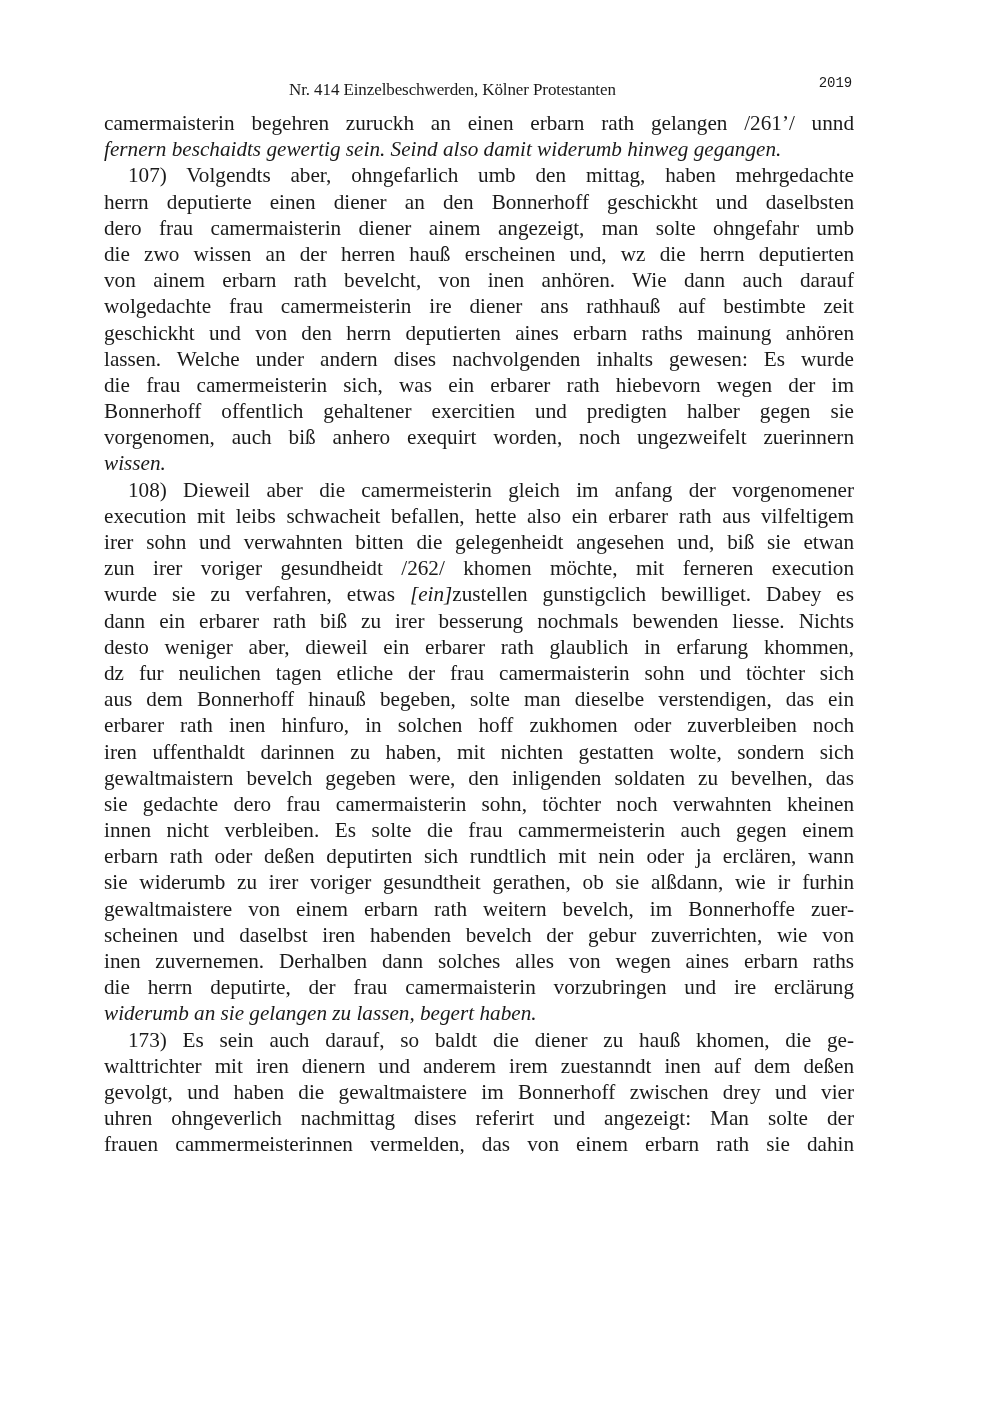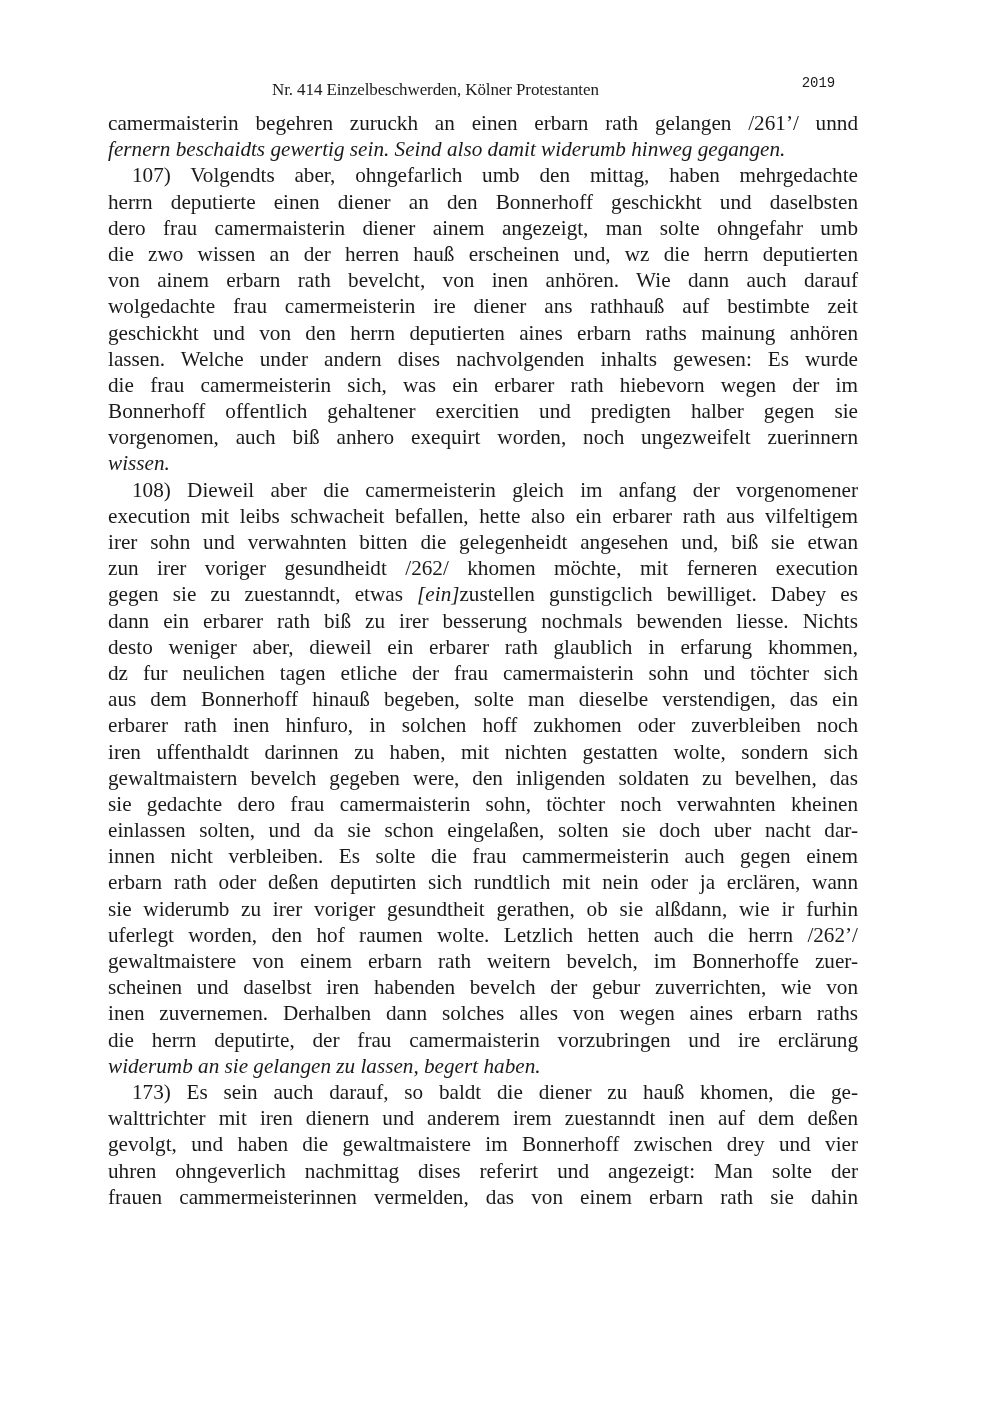--- a/index.html
+++ b/index.html
@@ -10,21 +10,21 @@
     body {
       width: 1004px;
       height: 1418px;
       position: relative;
       overflow: hidden;
       font-family: "Liberation Serif", "DejaVu Serif", serif;
       color: #1a1a1a;
     }
     .page {
       position: absolute;
-      left: 87px;
+      left: 104px;
       top: 78px;
       width: 750px;
     }
     .running-head {
       position: relative;
       height: 32px;
       font-size: 17px;
       letter-spacing: -0.1px;
     }
     .running-head .title {
@@ -45,21 +45,20 @@
       line-height: 26.2px;
     }
     .line {
       display: block;
       white-space: nowrap;
       text-align: justify;
       text-align-last: justify;
       width: 750px;
       height: 26.2px;
       overflow: visible;
-      margin-left: 21px;
     }
     .line.last {
       text-align-last: left;
       font-style: italic;
     }
     .line.indent {
       padding-left: 24px;
       width: 726px;
     }
     em {
@@ -96,34 +95,32 @@
       <span class="line">Bonnerhoff offentlich gehaltener exercitien und predigten halber gegen sie</span>
       <span class="line">vorgenomen, auch biß anhero exequirt worden, noch ungezweifelt zuerinnern</span>
       <span class="line last">wissen.</span>
     </div>
 
     <div>
       <span class="line indent">108) Dieweil aber die camermeisterin gleich im anfang der vorgenomener</span>
       <span class="line">execution mit leibs schwacheit befallen, hette also ein erbarer rath aus vilfeltigem</span>
       <span class="line">irer sohn und verwahnten bitten die gelegenheidt angesehen und, biß sie etwan</span>
       <span class="line">zun irer voriger gesundheidt /262/ khomen möchte, mit ferneren execution</span>
-      <span class="line"><span>gegen sie zu zuestanndt, etwas </span><em>[ein]</em><span>zustellen gunstigclich bewilliget. Dabey es</span></span>
+      <span class="line"><span>wurde sie zu verfahren, etwas </span><em>[ein]</em><span>zustellen gunstigclich bewilliget. Dabey es</span></span>
       <span class="line">dann ein erbarer rath biß zu irer besserung nochmals bewenden liesse. Nichts</span>
       <span class="line">desto weniger aber, dieweil ein erbarer rath glaublich in erfarung khommen,</span>
       <span class="line">dz fur neulichen tagen etliche der frau camermaisterin sohn und töchter sich</span>
       <span class="line">aus dem Bonnerhoff hinauß begeben, solte man dieselbe verstendigen, das ein</span>
       <span class="line">erbarer rath inen hinfuro, in solchen hoff zukhomen oder zuverbleiben noch</span>
       <span class="line">iren uffenthaldt darinnen zu haben, mit nichten gestatten wolte, sondern sich</span>
       <span class="line">gewaltmaistern bevelch gegeben were, den inligenden soldaten zu bevelhen, das</span>
       <span class="line">sie gedachte dero frau camermaisterin sohn, töchter noch verwahnten kheinen</span>
-      <span class="line">einlassen solten, und da sie schon eingelaßen, solten sie doch uber nacht dar-</span>
       <span class="line">innen nicht verbleiben. Es solte die frau cammermeisterin auch gegen einem</span>
       <span class="line">erbarn rath oder deßen deputirten sich rundtlich mit nein oder ja erclären, wann</span>
       <span class="line">sie widerumb zu irer voriger gesundtheit gerathen, ob sie alßdann, wie ir furhin</span>
-      <span class="line">uferlegt worden, den hof raumen wolte. Letzlich hetten auch die herrn /262’/</span>
       <span class="line">gewaltmaistere von einem erbarn rath weitern bevelch, im Bonnerhoffe zuer-</span>
       <span class="line">scheinen und daselbst iren habenden bevelch der gebur zuverrichten, wie von</span>
       <span class="line">inen zuvernemen. Derhalben dann solches alles von wegen aines erbarn raths</span>
       <span class="line">die herrn deputirte, der frau camermaisterin vorzubringen und ire erclärung</span>
       <span class="line last">widerumb an sie gelangen zu lassen, begert haben.</span>
     </div>
 
     <div>
       <span class="line indent">173) Es sein auch darauf, so baldt die diener zu hauß khomen, die ge-</span>
       <span class="line">walttrichter mit iren dienern und anderem irem zuestanndt inen auf dem deßen</span>

